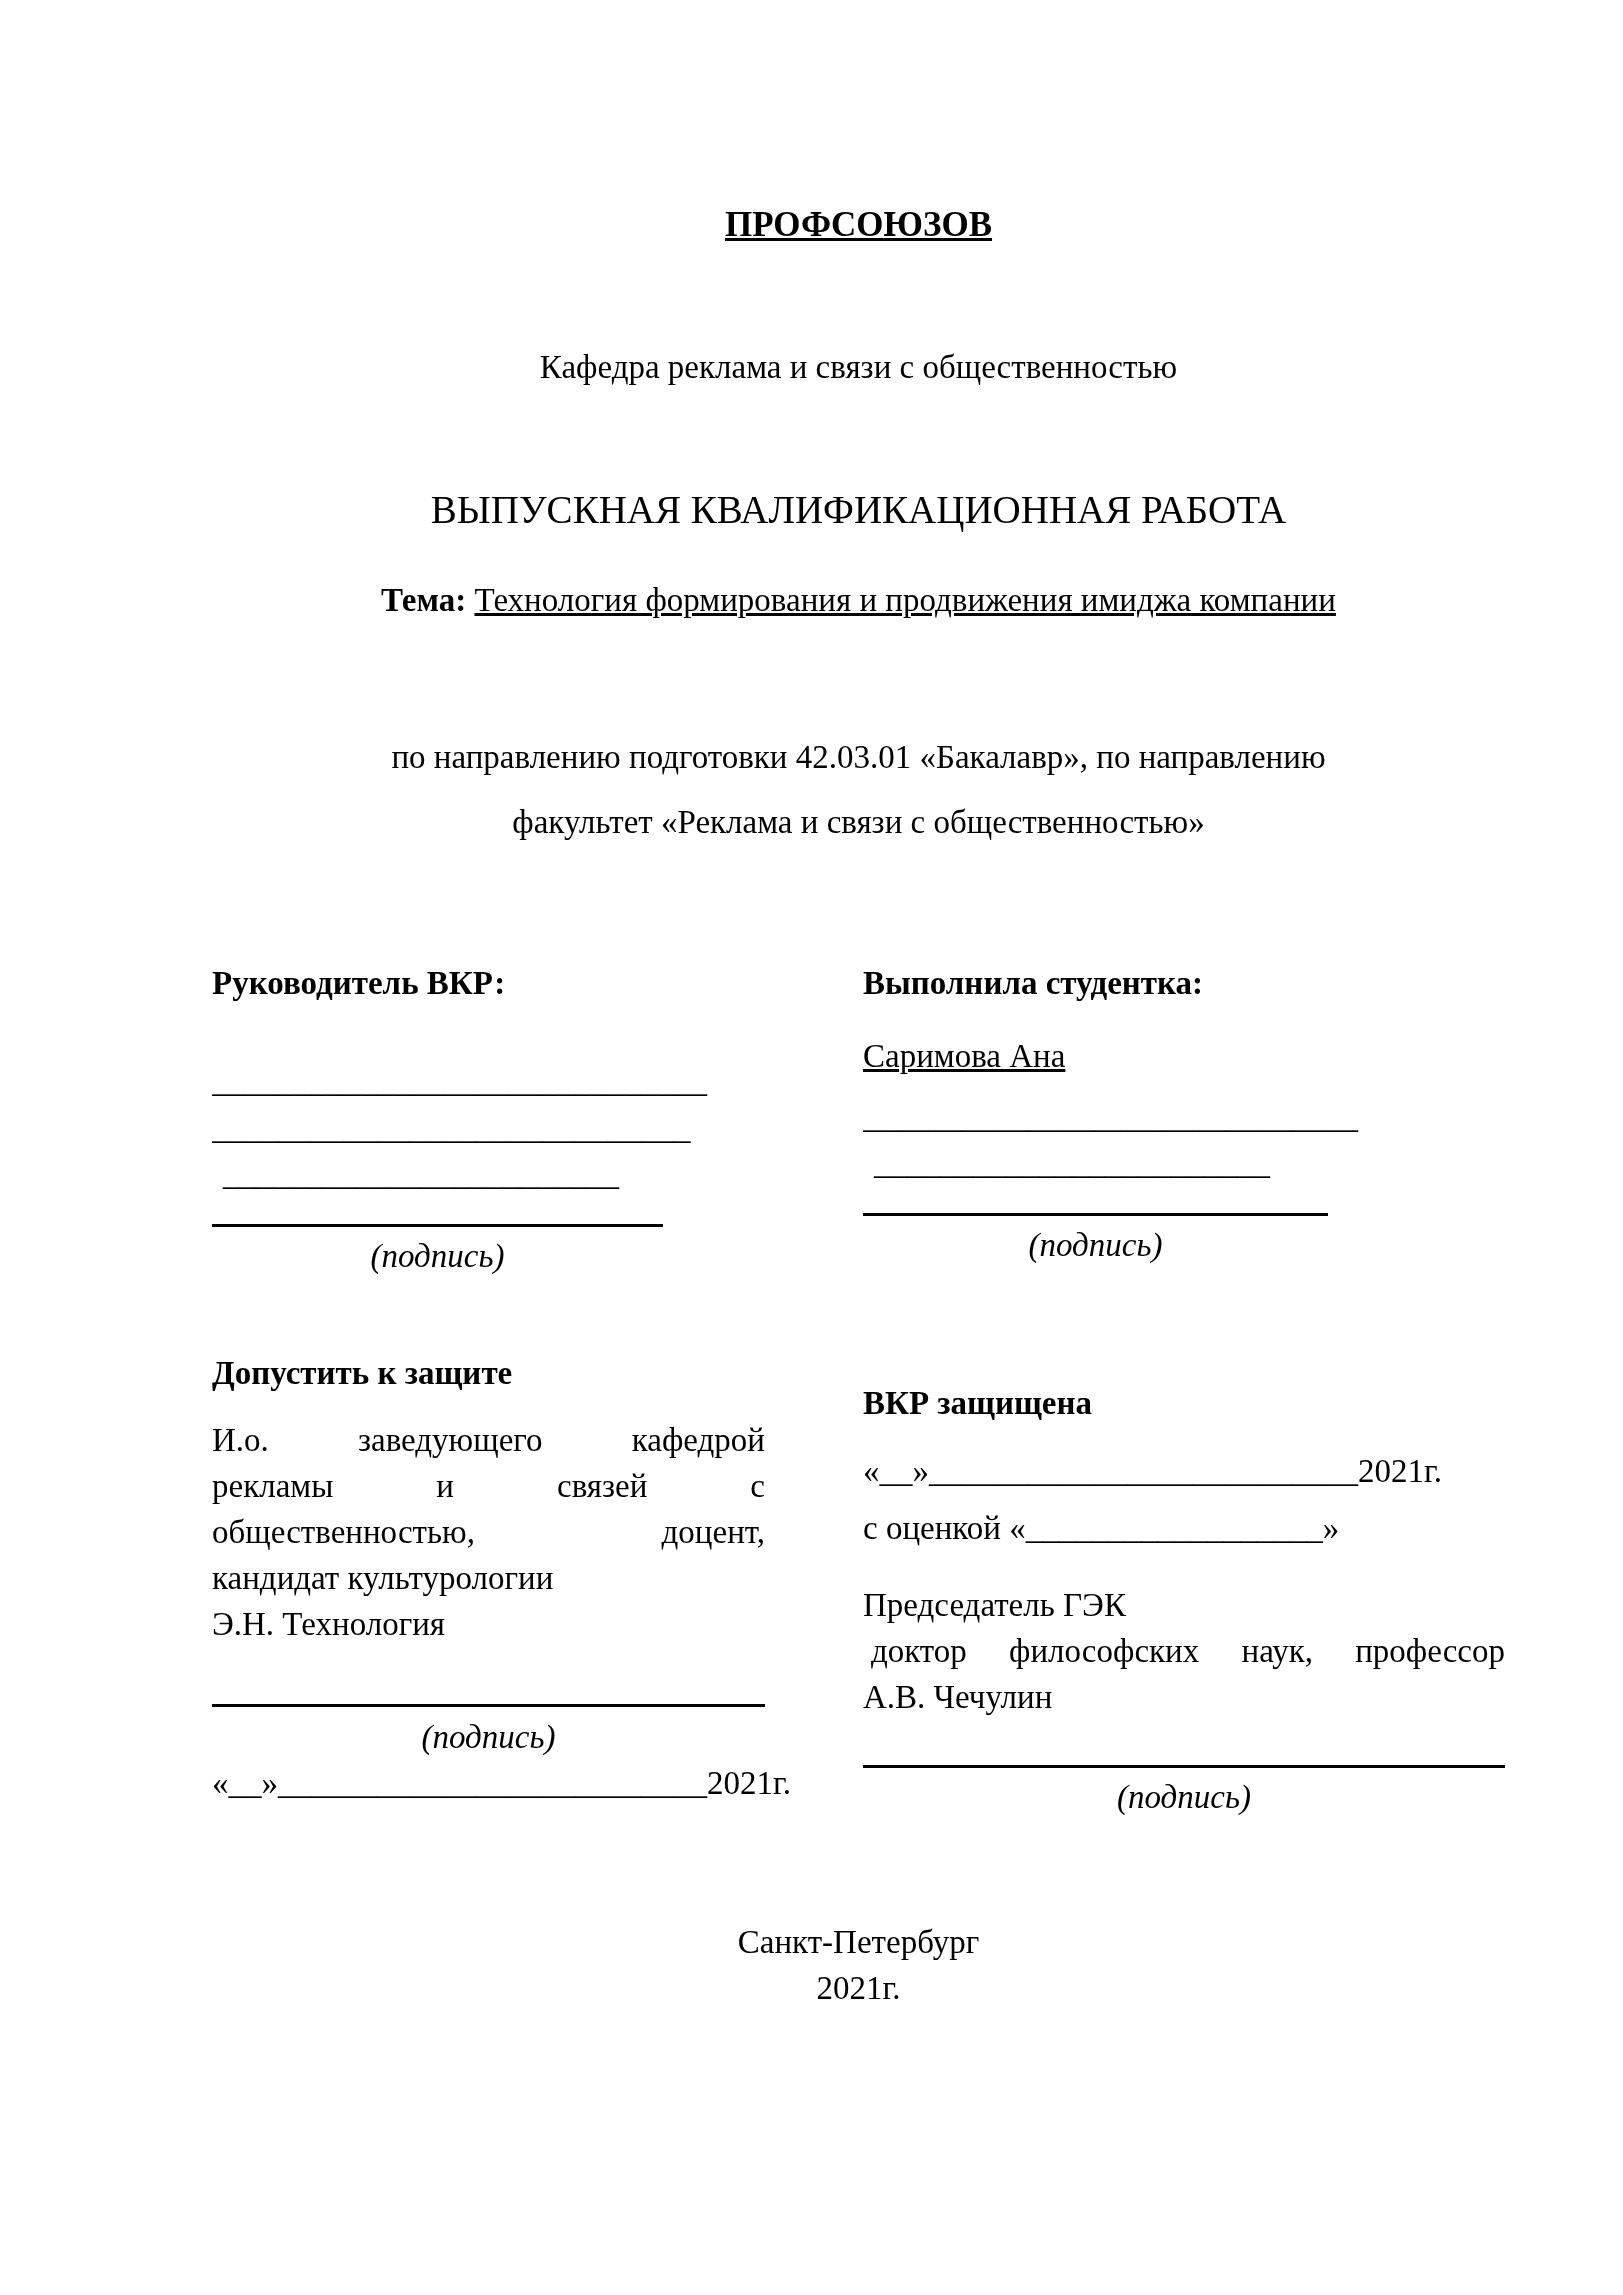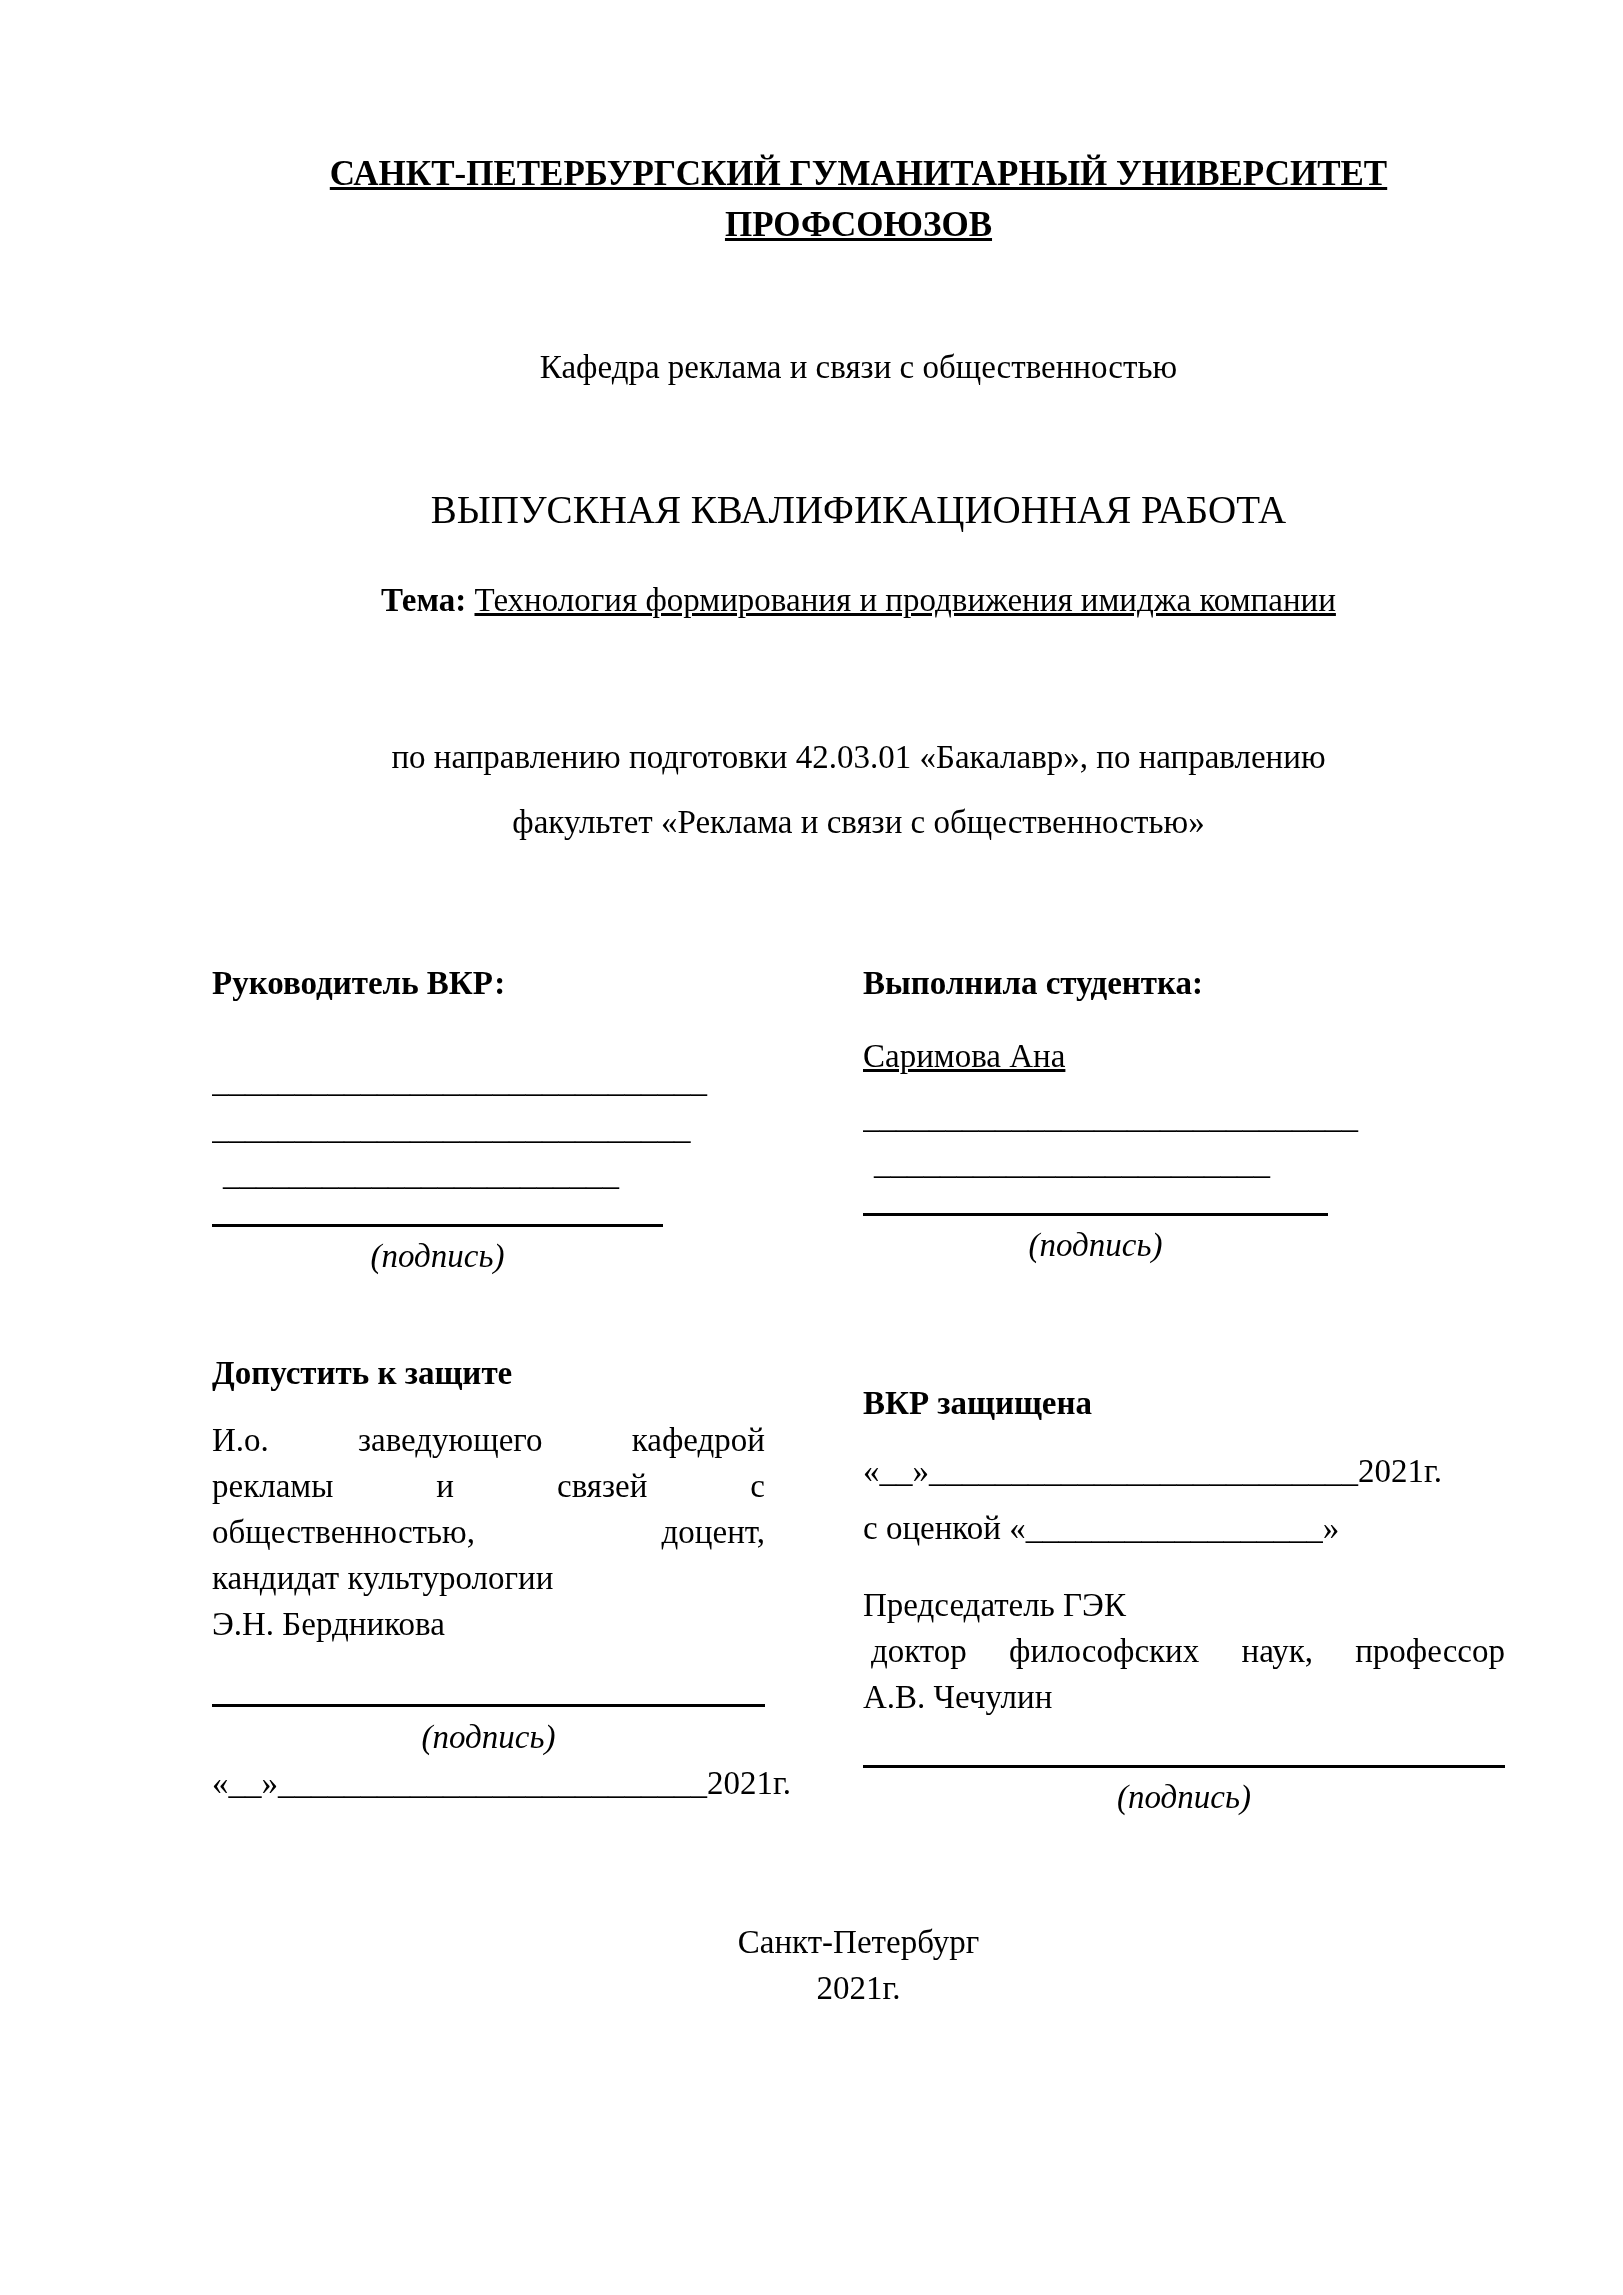--- a/index.html
+++ b/index.html
@@ -54,21 +54,21 @@
   .deg { padding-left:7.9px; }
 
   .footer { margin-top:98px; line-height:1.4; }
 </style>
 </head>
 <body>
 
 <div class="page">
 
   <div class="uni-title center">
-    <span class="u">САНКТ-ПЕТЕРБУРГСКИЙ ГУМАНИТАРНЫЙ УНИВЕРСИТЕТ</span><br>
+    <br>
     <span class="u">ПРОФСОЮЗОВ</span>
   </div>
 
   <div class="department center">Кафедра реклама и связи с общественностью</div>
 
   <div class="work-type center">ВЫПУСКНАЯ КВАЛИФИКАЦИОННАЯ РАБОТА</div>
 
   <div class="topic center">
     <span class="b">Тема:</span>
     <span class="u">Технология формирования и продвижения имиджа компании</span>
@@ -107,21 +107,21 @@
 
   <div class="cols sec2">
 
     <div class="colL">
       <div class="b ttl">Допустить к защите</div>
       <div>
         <div class="jline">И.о. заведующего кафедрой</div>
         <div class="jline">рекламы и связей с</div>
         <div class="jline">общественностью, доцент,</div>
         <div>кандидат культурологии</div>
-        <div>Э.Н. Бердникова</div>
+        <div>Э.Н. Технология</div>
       </div>
       <div class="sigwrap wfull mtL">
         <div class="sigline"></div>
         <div class="cap">(подпись)</div>
       </div>
       <div class="dateline">«__»__________________________2021г.</div>
     </div>
 
     <div class="colR">
       <div class="b ttl2">ВКР защищена</div>

